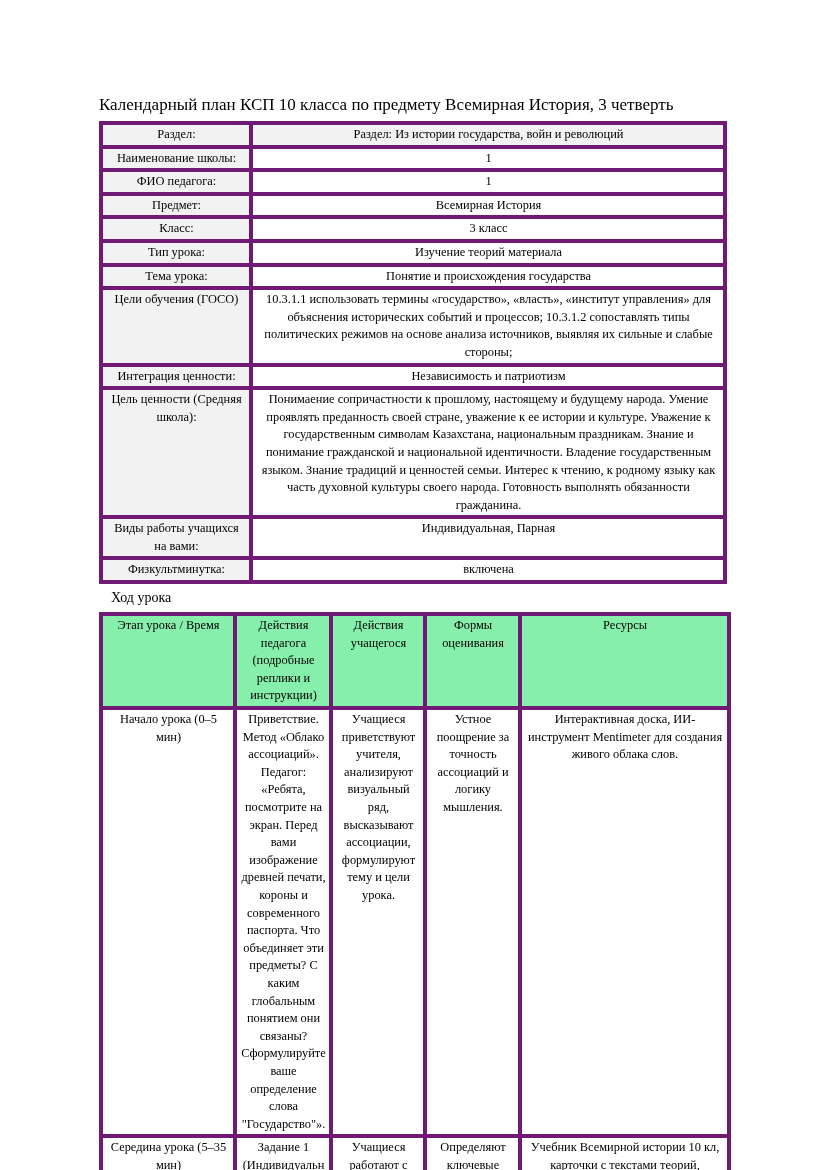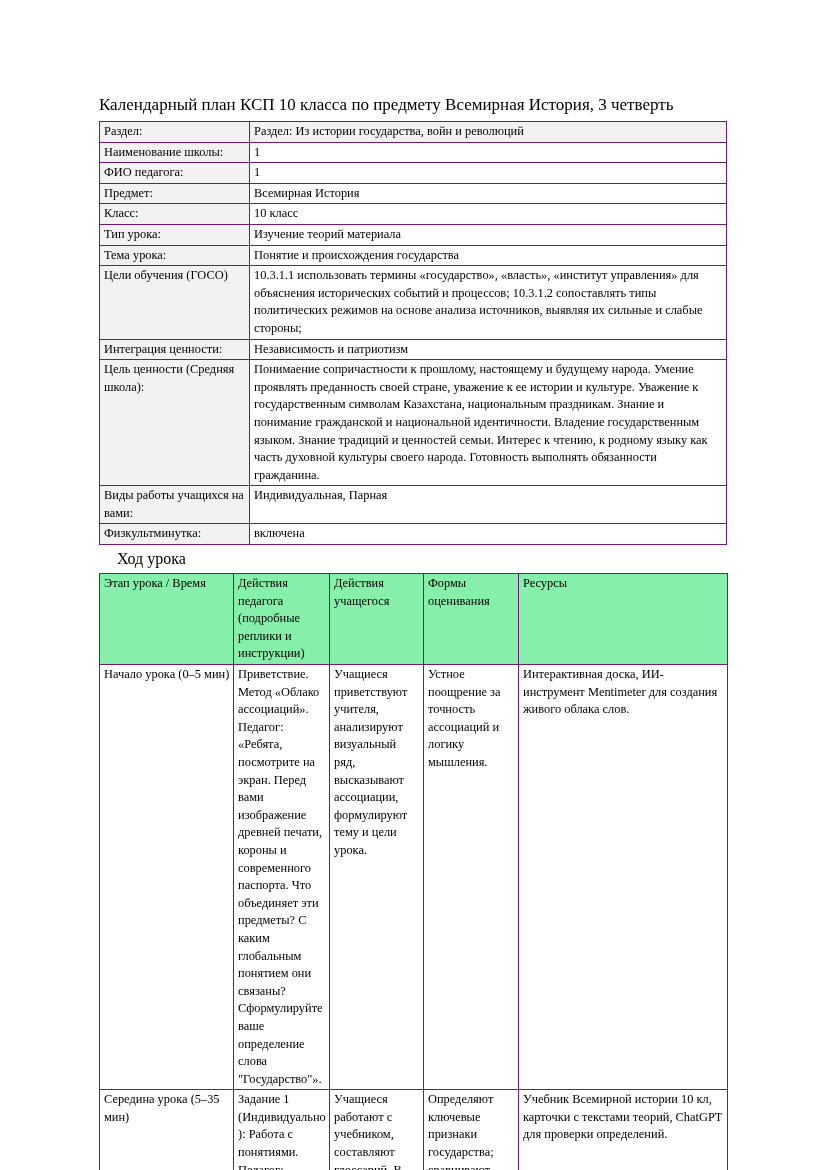--- a/index.html
+++ b/index.html
@@ -22,37 +22,37 @@
     box-sizing: border-box;
     padding: 96px 92px 0 99px;
   }
   .doc-title {
     font-size: 17px;
     line-height: 17px;
     margin: 0 0 8px 0;
     white-space: nowrap;
   }
   .section-label {
-    font-size: 16px;
+    font-size: 14px;
     line-height: 17px;
-    margin: 5px 0 6px 18px;
+    margin: 5px 0 6px 12px;
   }
   table {
     border-collapse: collapse;
     width: 628px;
     table-layout: fixed;
   }
   td, th {
-    border: 1px solid #701a75;
+    border: 4px solid #701a75;
     vertical-align: top;
     padding: 1px 3px 1px 4px;
     font-size: 12.4px;
     line-height: 17.6px;
     font-weight: normal;
-    text-align: left;
+    text-align: center;
     word-wrap: break-word;
     overflow-wrap: break-word;
     hyphens: none;
   }
   
   .info-table .lbl {
     width: 150px;
     background: #f2f2f2;
   }
   .info-table .val {
@@ -100,21 +100,21 @@
         <tr>
           <td class="lbl">ФИО педагога:</td>
           <td class="val">1</td>
         </tr>
         <tr>
           <td class="lbl">Предмет:</td>
           <td class="val">Всемирная История</td>
         </tr>
         <tr>
           <td class="lbl">Класс:</td>
-          <td class="val">10 класс</td>
+          <td class="val">3 класс</td>
         </tr>
         <tr>
           <td class="lbl">Тип урока:</td>
           <td class="val">Изучение теорий материала</td>
         </tr>
         <tr>
           <td class="lbl">Тема урока:</td>
           <td class="val">Понятие и происхождения государства</td>
         </tr>
         <tr>

